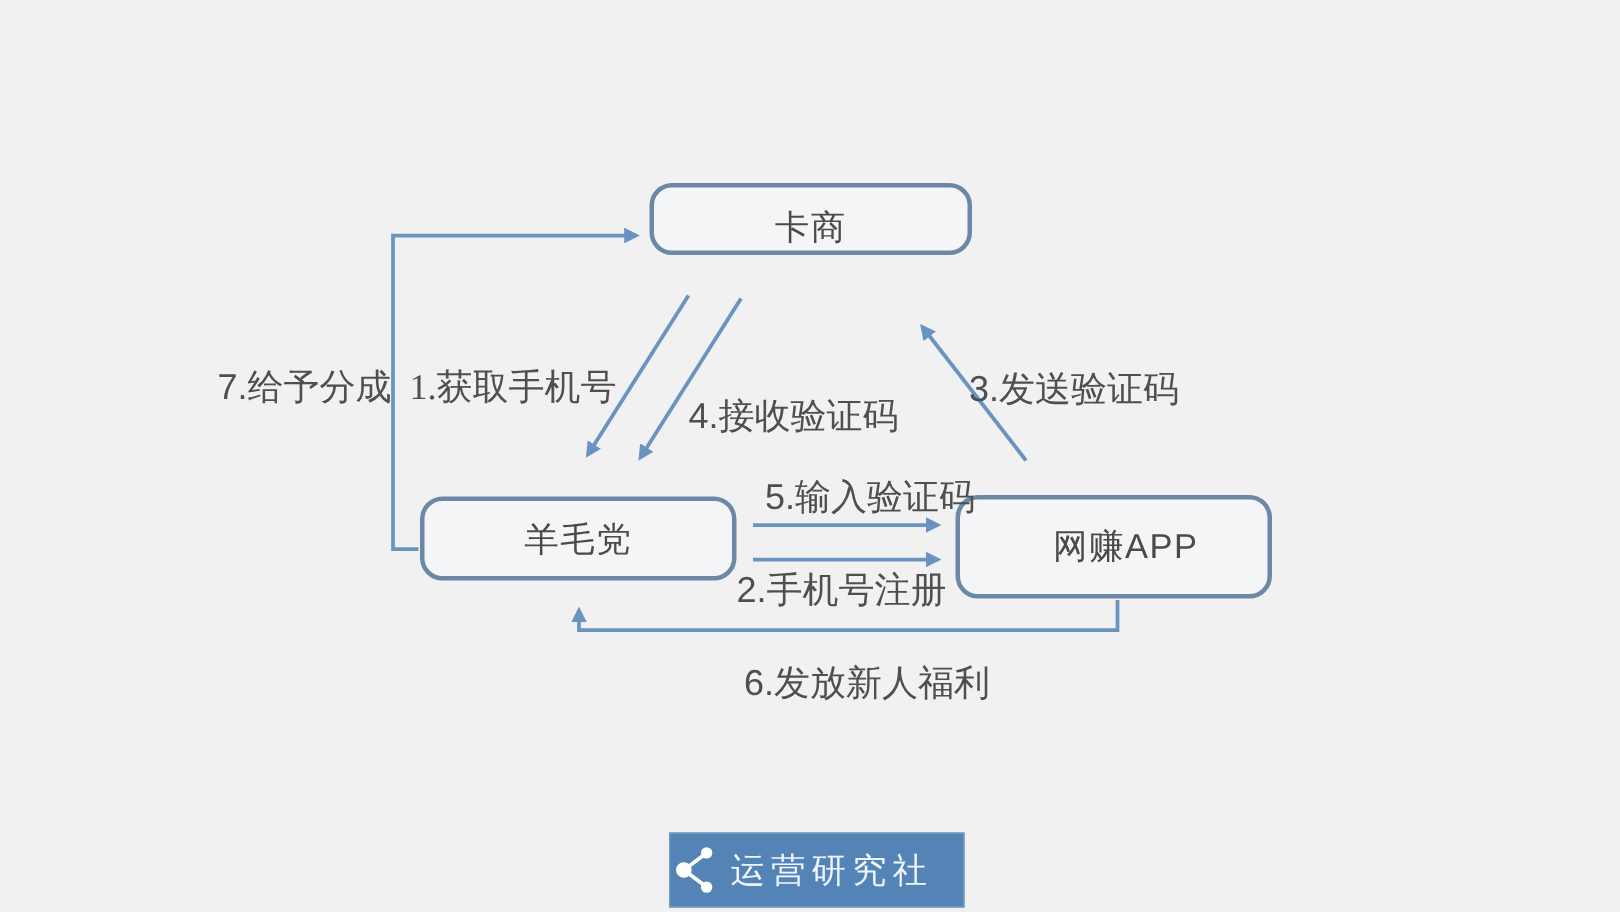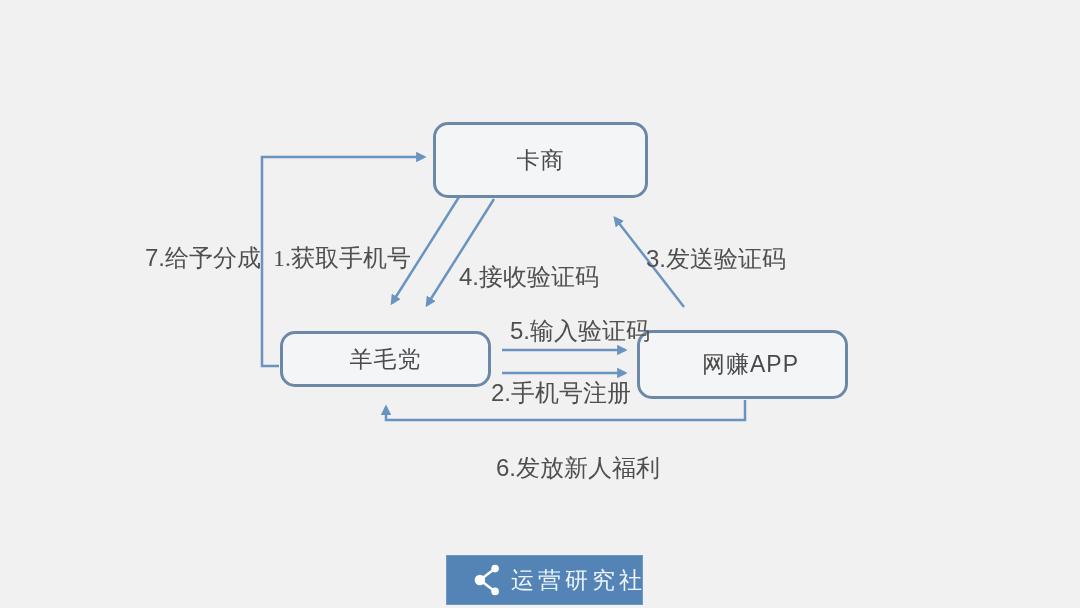--- a/index.html
+++ b/index.html
@@ -31,49 +31,49 @@
     background: #f4f5f7;
     border: 3px solid #6b89a6;
     border-radius: 15px;
     display: flex;
     align-items: center;
     justify-content: center;
     color: #4a4a4a;
     font-size: 23px;
     letter-spacing: 1px;
   }
-  .node-card-merchant   { left: 433px; top: 122px; width: 215px; height: 76px; }
+  .node-card-merchant   { left: 433px; top: 122px; width: 215px; height: 48px; align-items: flex-end; }
   .node-wool-party      { left: 280px; top: 331px; width: 211px; height: 56px; }
   .node-moneymaking-app { left: 637px; top: 330px; width: 211px; height: 69px; padding-left: 16px; }
   .edge-label {
     position: absolute;
     transform: translate(-50%, -50%);
     white-space: nowrap;
     color: #4f4f4f;
     font-size: 24px;
   }
   .lbl-1 { left: 342px; top: 258px; font-family: Liberation Serif, serif; }
   .lbl-2 { left: 561px; top: 393px; }
   .lbl-3 { left: 716px; top: 259px; }
   .lbl-4 { left: 529px; top: 277px; }
   .lbl-5 { left: 580px; top: 331px; }
-  .lbl-6 { left: 578px; top: 468px; text-align: right; }
+  .lbl-6 { left: 578px; top: 455px; text-align: right; }
   .lbl-7 { left: 203px; top: 258px; }
   .logo {
     position: absolute;
     left: 446px;
     top: 555px;
     width: 197px;
     height: 50px;
     box-sizing: border-box;
     background: #5484b6;
     border: 1px solid #6f98c2;
     display: flex;
     align-items: center;
-    justify-content: flex-end;
+    justify-content: flex-start;
     gap: 7px;
   }
   .logo-text {
     color: #edf5fb;
     font-size: 23px;
     font-weight: 300;
     letter-spacing: 4px;
     margin-right: -4px;
     white-space: nowrap;
   }

